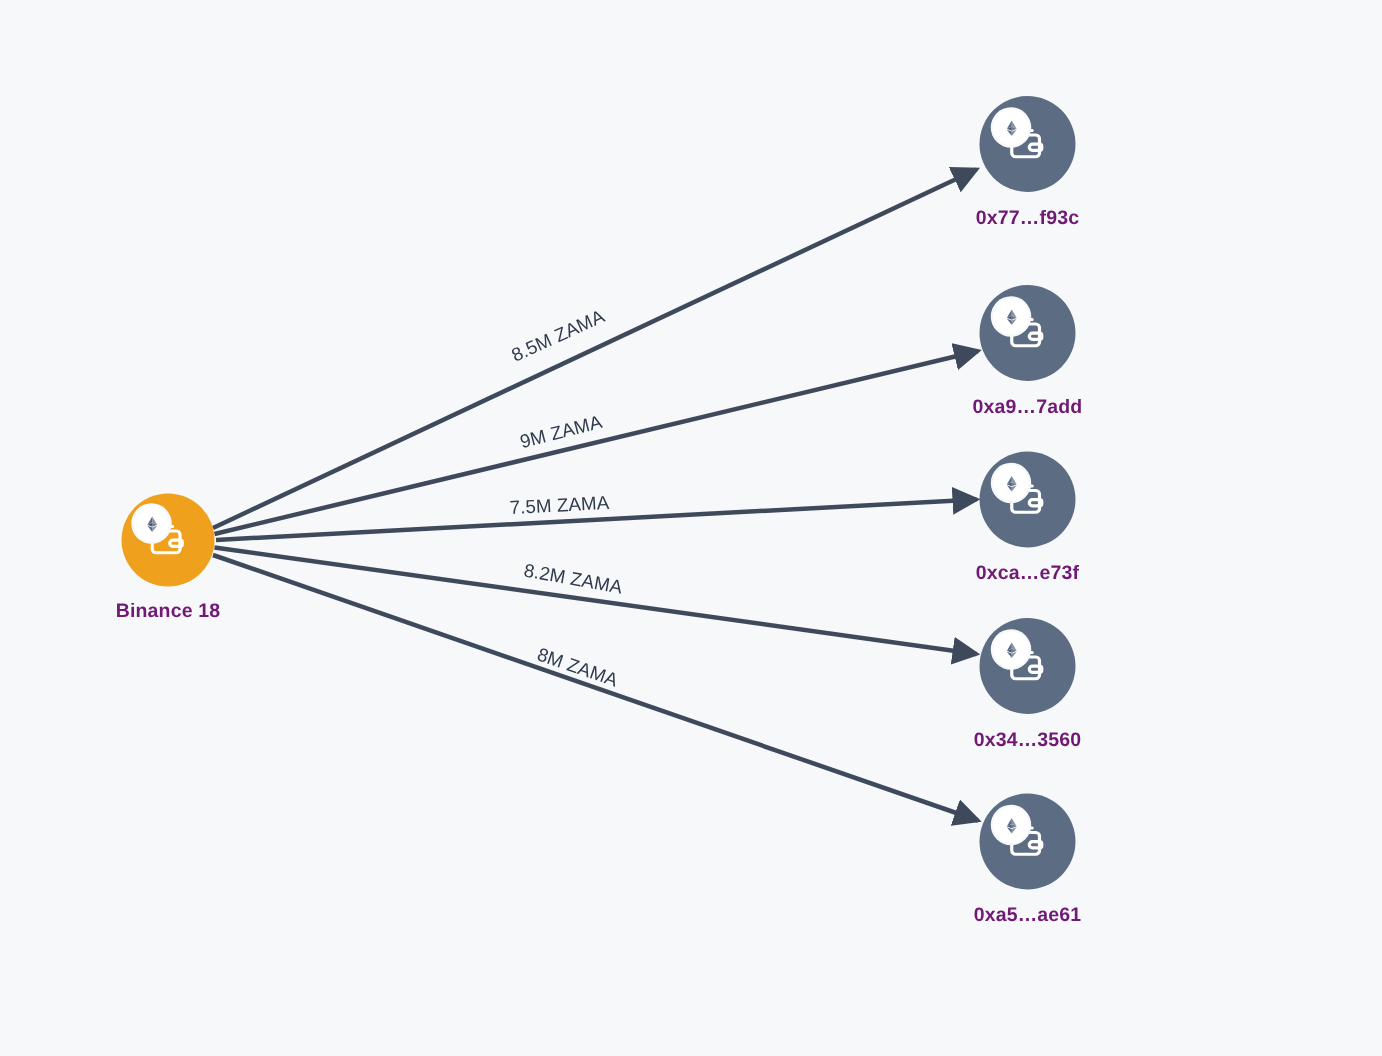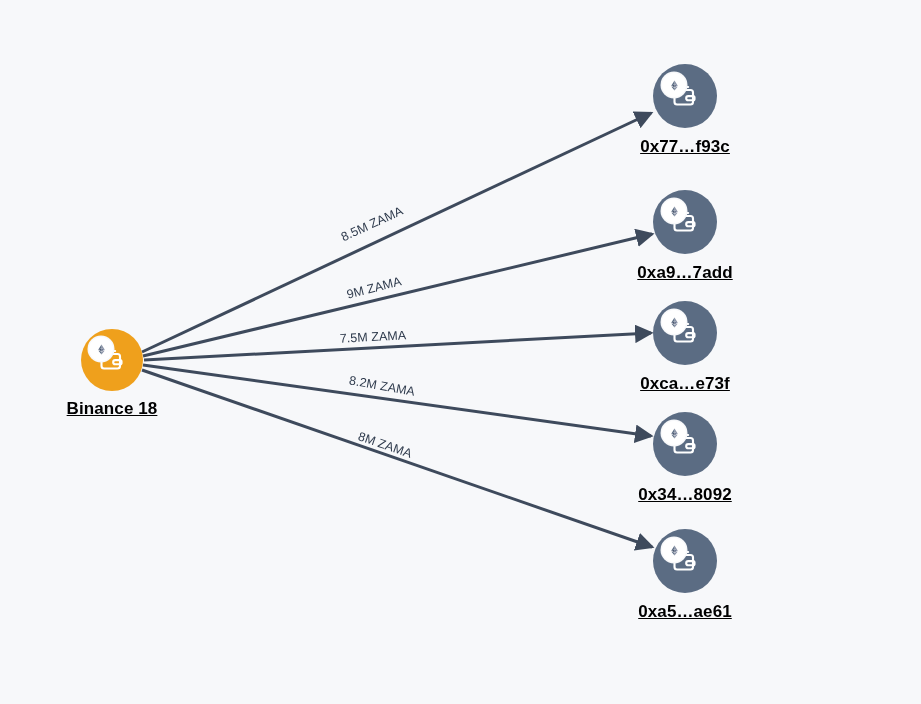--- a/index.html
+++ b/index.html
@@ -73,25 +73,24 @@
     left: 8px;
     top: 8px;
   }
   .chain-badge.target-badge {
     left: 9px;
     top: 9px;
   }
   .node-label {
     position: absolute;
     white-space: nowrap;
-    font-size: 17px;
+    font-size: 13px;
     font-weight: bold;
-    color: #000000;
+    color: #701a75;
     letter-spacing: 0.1px;
-    text-decoration: underline;
   }
   .node-label.source-label {
     left: -50%;
     top: 39px;
     transform: translateX(-50%);
     left: 0;
   }
   .node-label.target-label {
     top: 41px;
     left: 0;
@@ -238,21 +237,21 @@
           <circle cx="12" cy="12" r="11" fill="#ffffff"></circle>
           <path d="M12 2.6 L12 9.9 L18 12.6 z" fill="#8a92a6"></path>
           <path d="M12 2.6 L6 12.6 L12 9.9 z" fill="#5b6c83"></path>
           <path d="M12 16.1 L12 21.4 L18 13.8 z" fill="#8a92a6"></path>
           <path d="M12 21.4 L12 16.1 L6 13.8 z" fill="#5b6c83"></path>
           <path d="M12 15.0 L18 12.6 L12 10.0 z" fill="#6d7892"></path>
           <path d="M6 12.6 L12 15.0 L12 10.0 z" fill="#4a5870"></path>
         </svg>
       </span>
     </div>
-    <div class="node-label target-label">0x34…8092</div>
+    <div class="node-label target-label">0x34…3560</div>
   </div>
 
   <div class="node" style="left:685px; top:561px;">
     <div class="node-circle target">
       <span class="wallet-icon">
         <svg width="30" height="30" viewBox="0 0 24 24" fill="none" stroke="#ffffff" stroke-width="1.7" stroke-linecap="round" stroke-linejoin="round">
           <path d="M4 7.2 h12.4 a2 2 0 0 1 2 2 v7.6 a2 2 0 0 1 -2 2 H5.6 a2 2 0 0 1 -2 -2 V6.6 a1.8 1.8 0 0 1 1.8 -1.8 h9.1"></path>
           <path d="M14.6 12.1 h4.1 a0.9 0.9 0 0 1 0.9 0.9 v1.5 a0.9 0.9 0 0 1 -0.9 0.9 h-4.1 a1.65 1.65 0 0 1 0 -3.3 z"></path>
         </svg>
       </span>

